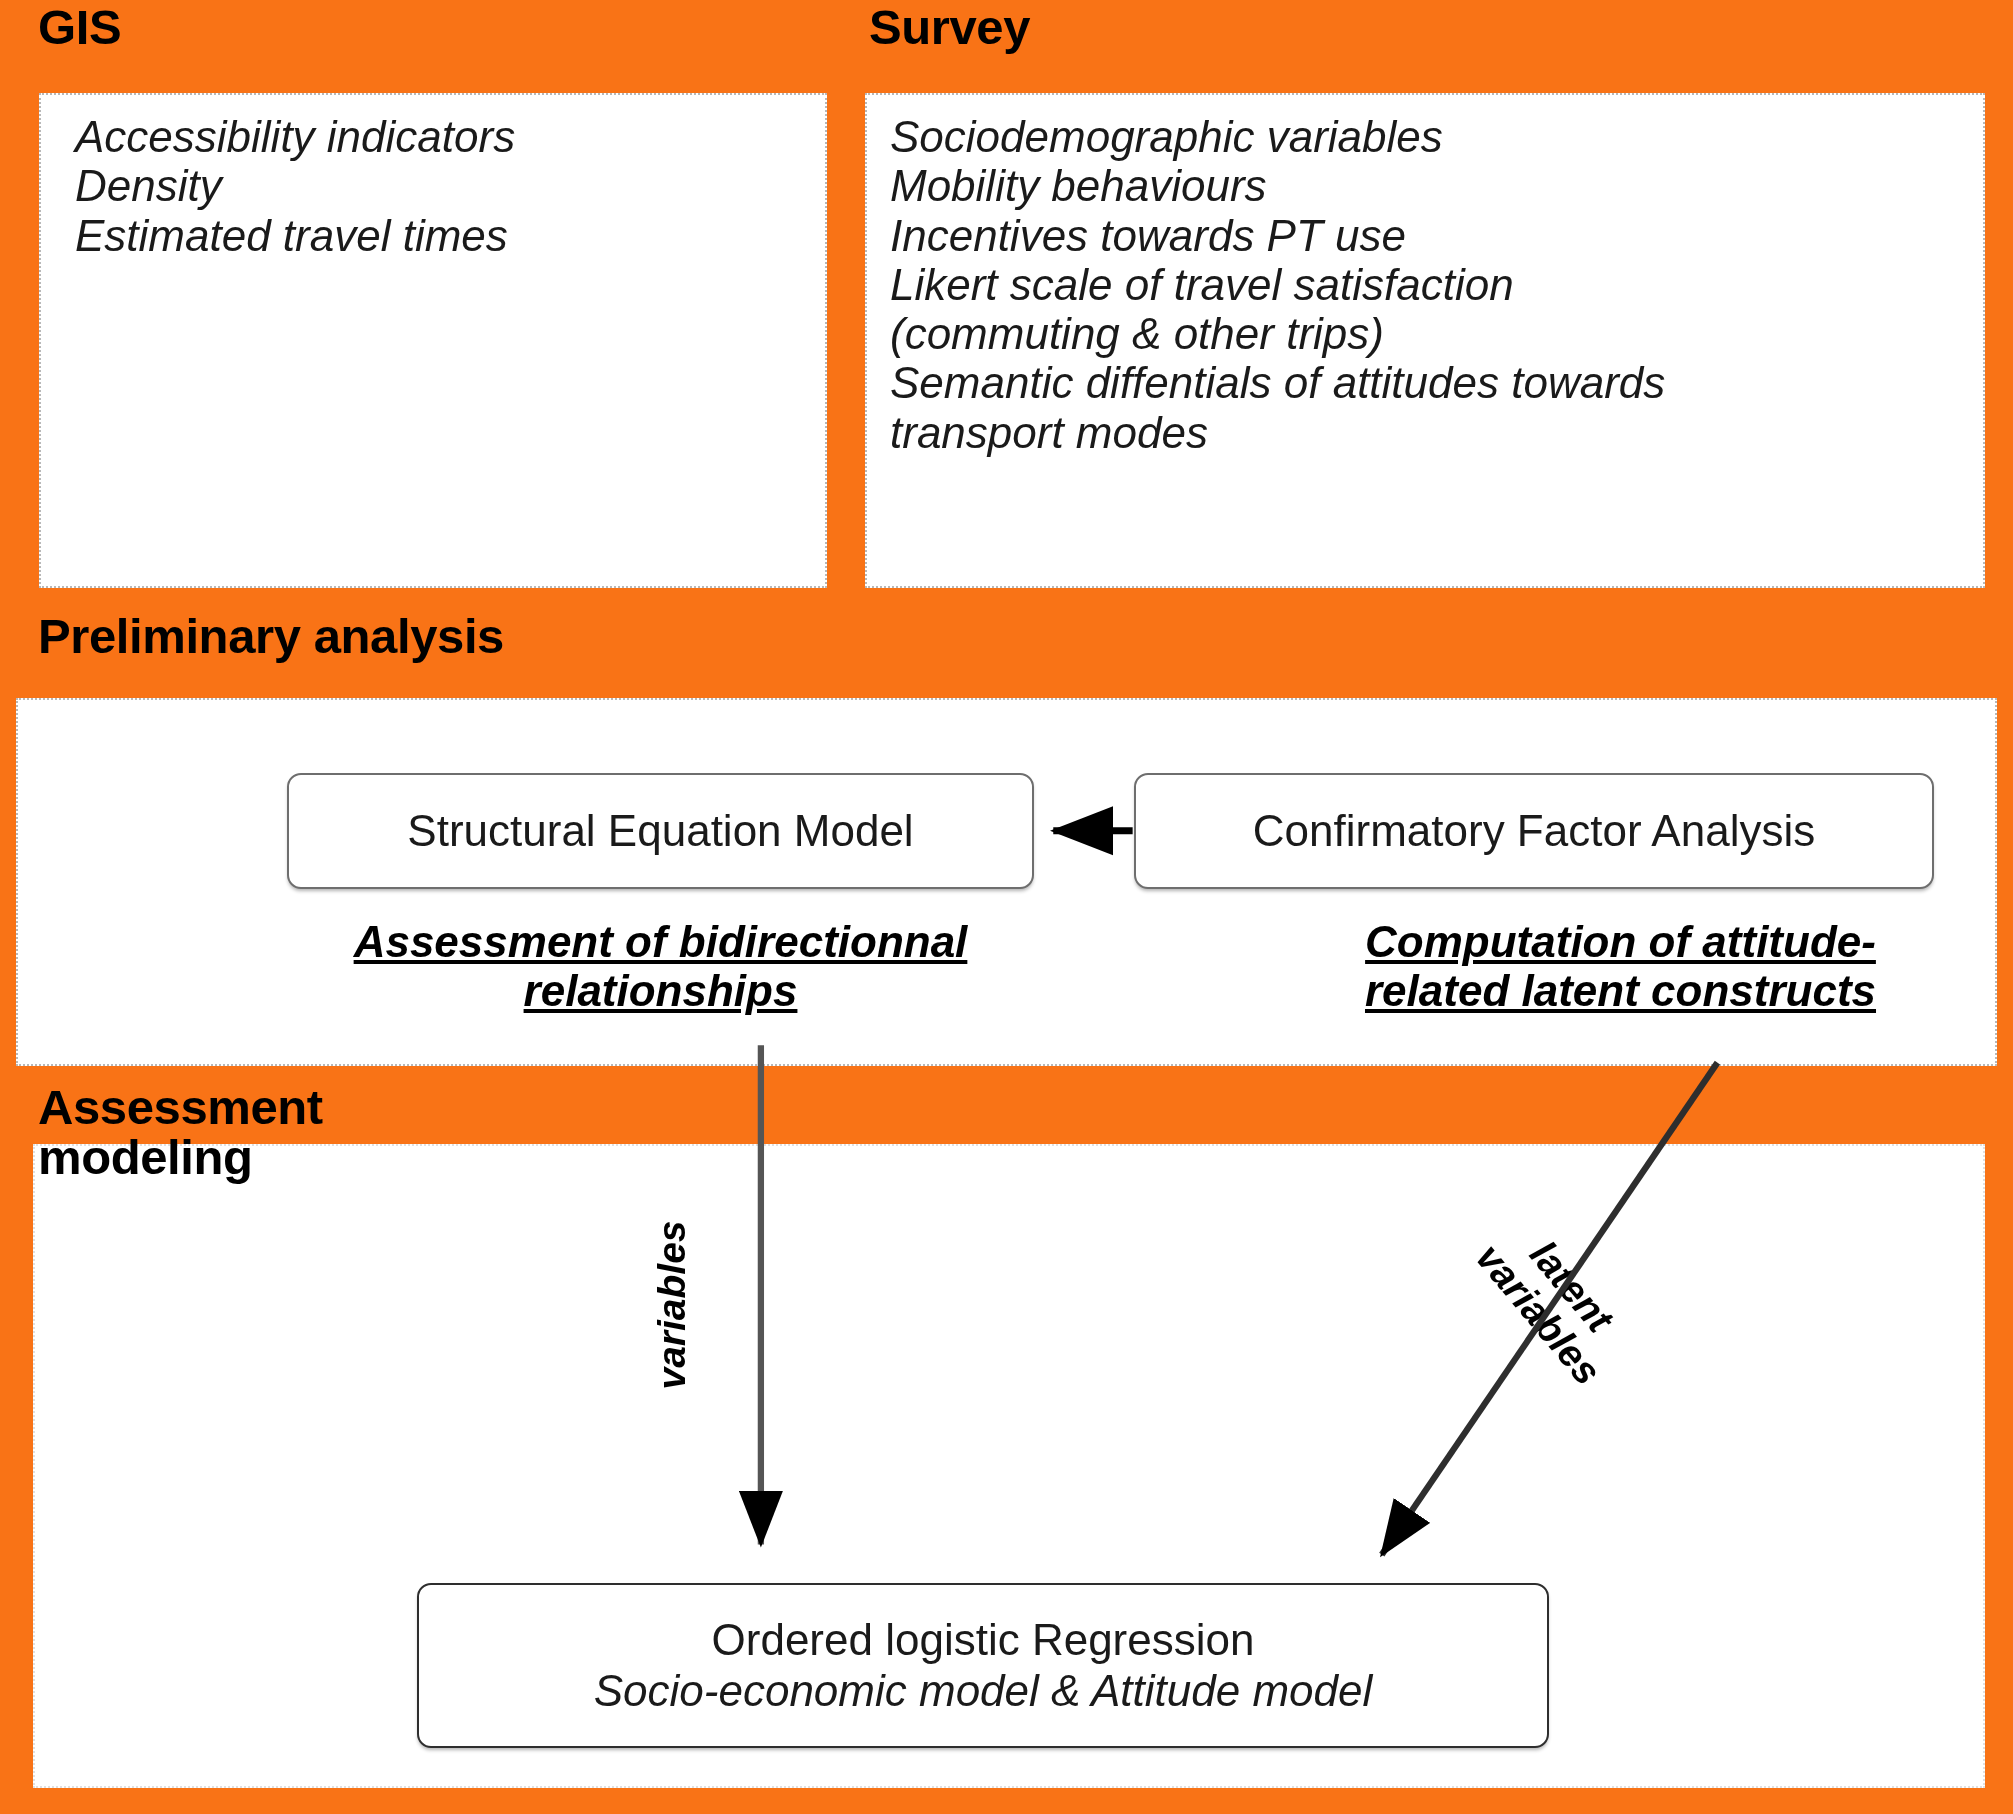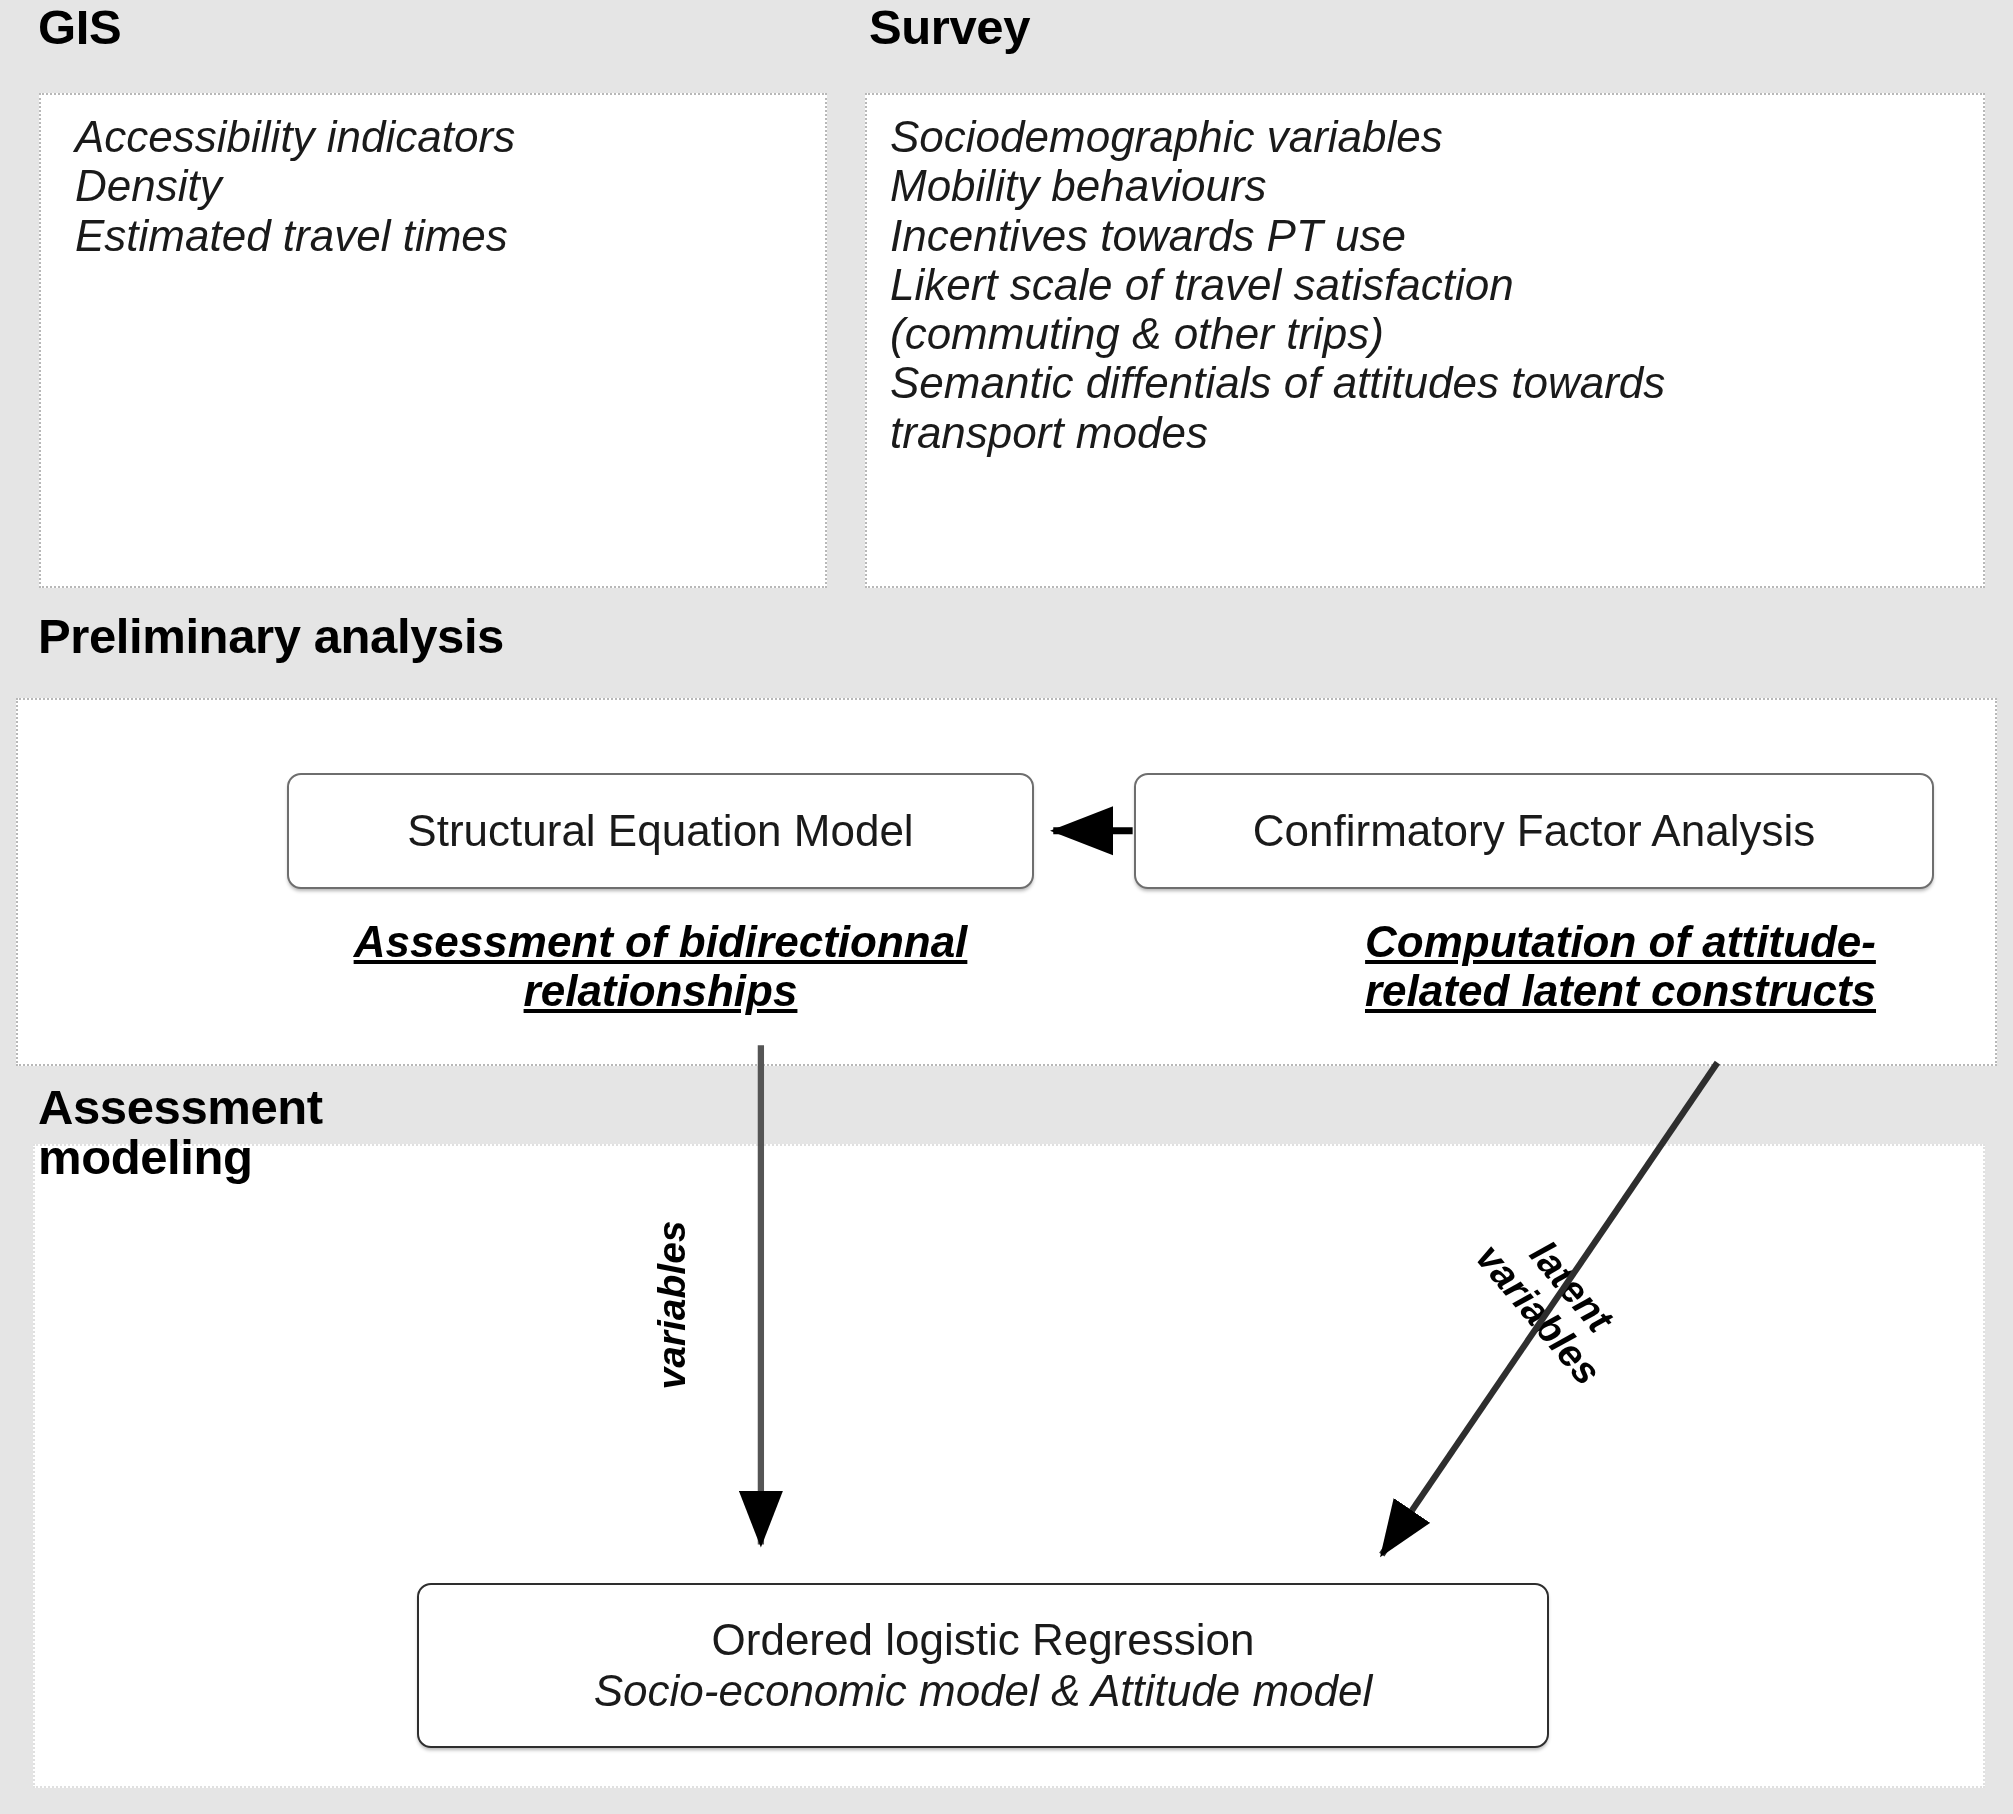--- a/index.html
+++ b/index.html
@@ -4,21 +4,21 @@
 <style>
   html, body {
     margin: 0;
     padding: 0;
     background: #ffffff;
   }
   #page {
     position: relative;
     width: 2013px;
     height: 1814px;
-    background: #e5e5e5;
+    background: #f97316;
     font-family: "Liberation Sans", sans-serif;
     overflow: hidden;
   }
 
   
   .section-heading {
     position: absolute;
     font-weight: bold;
     font-size: 49px;
     line-height: 1.02;

